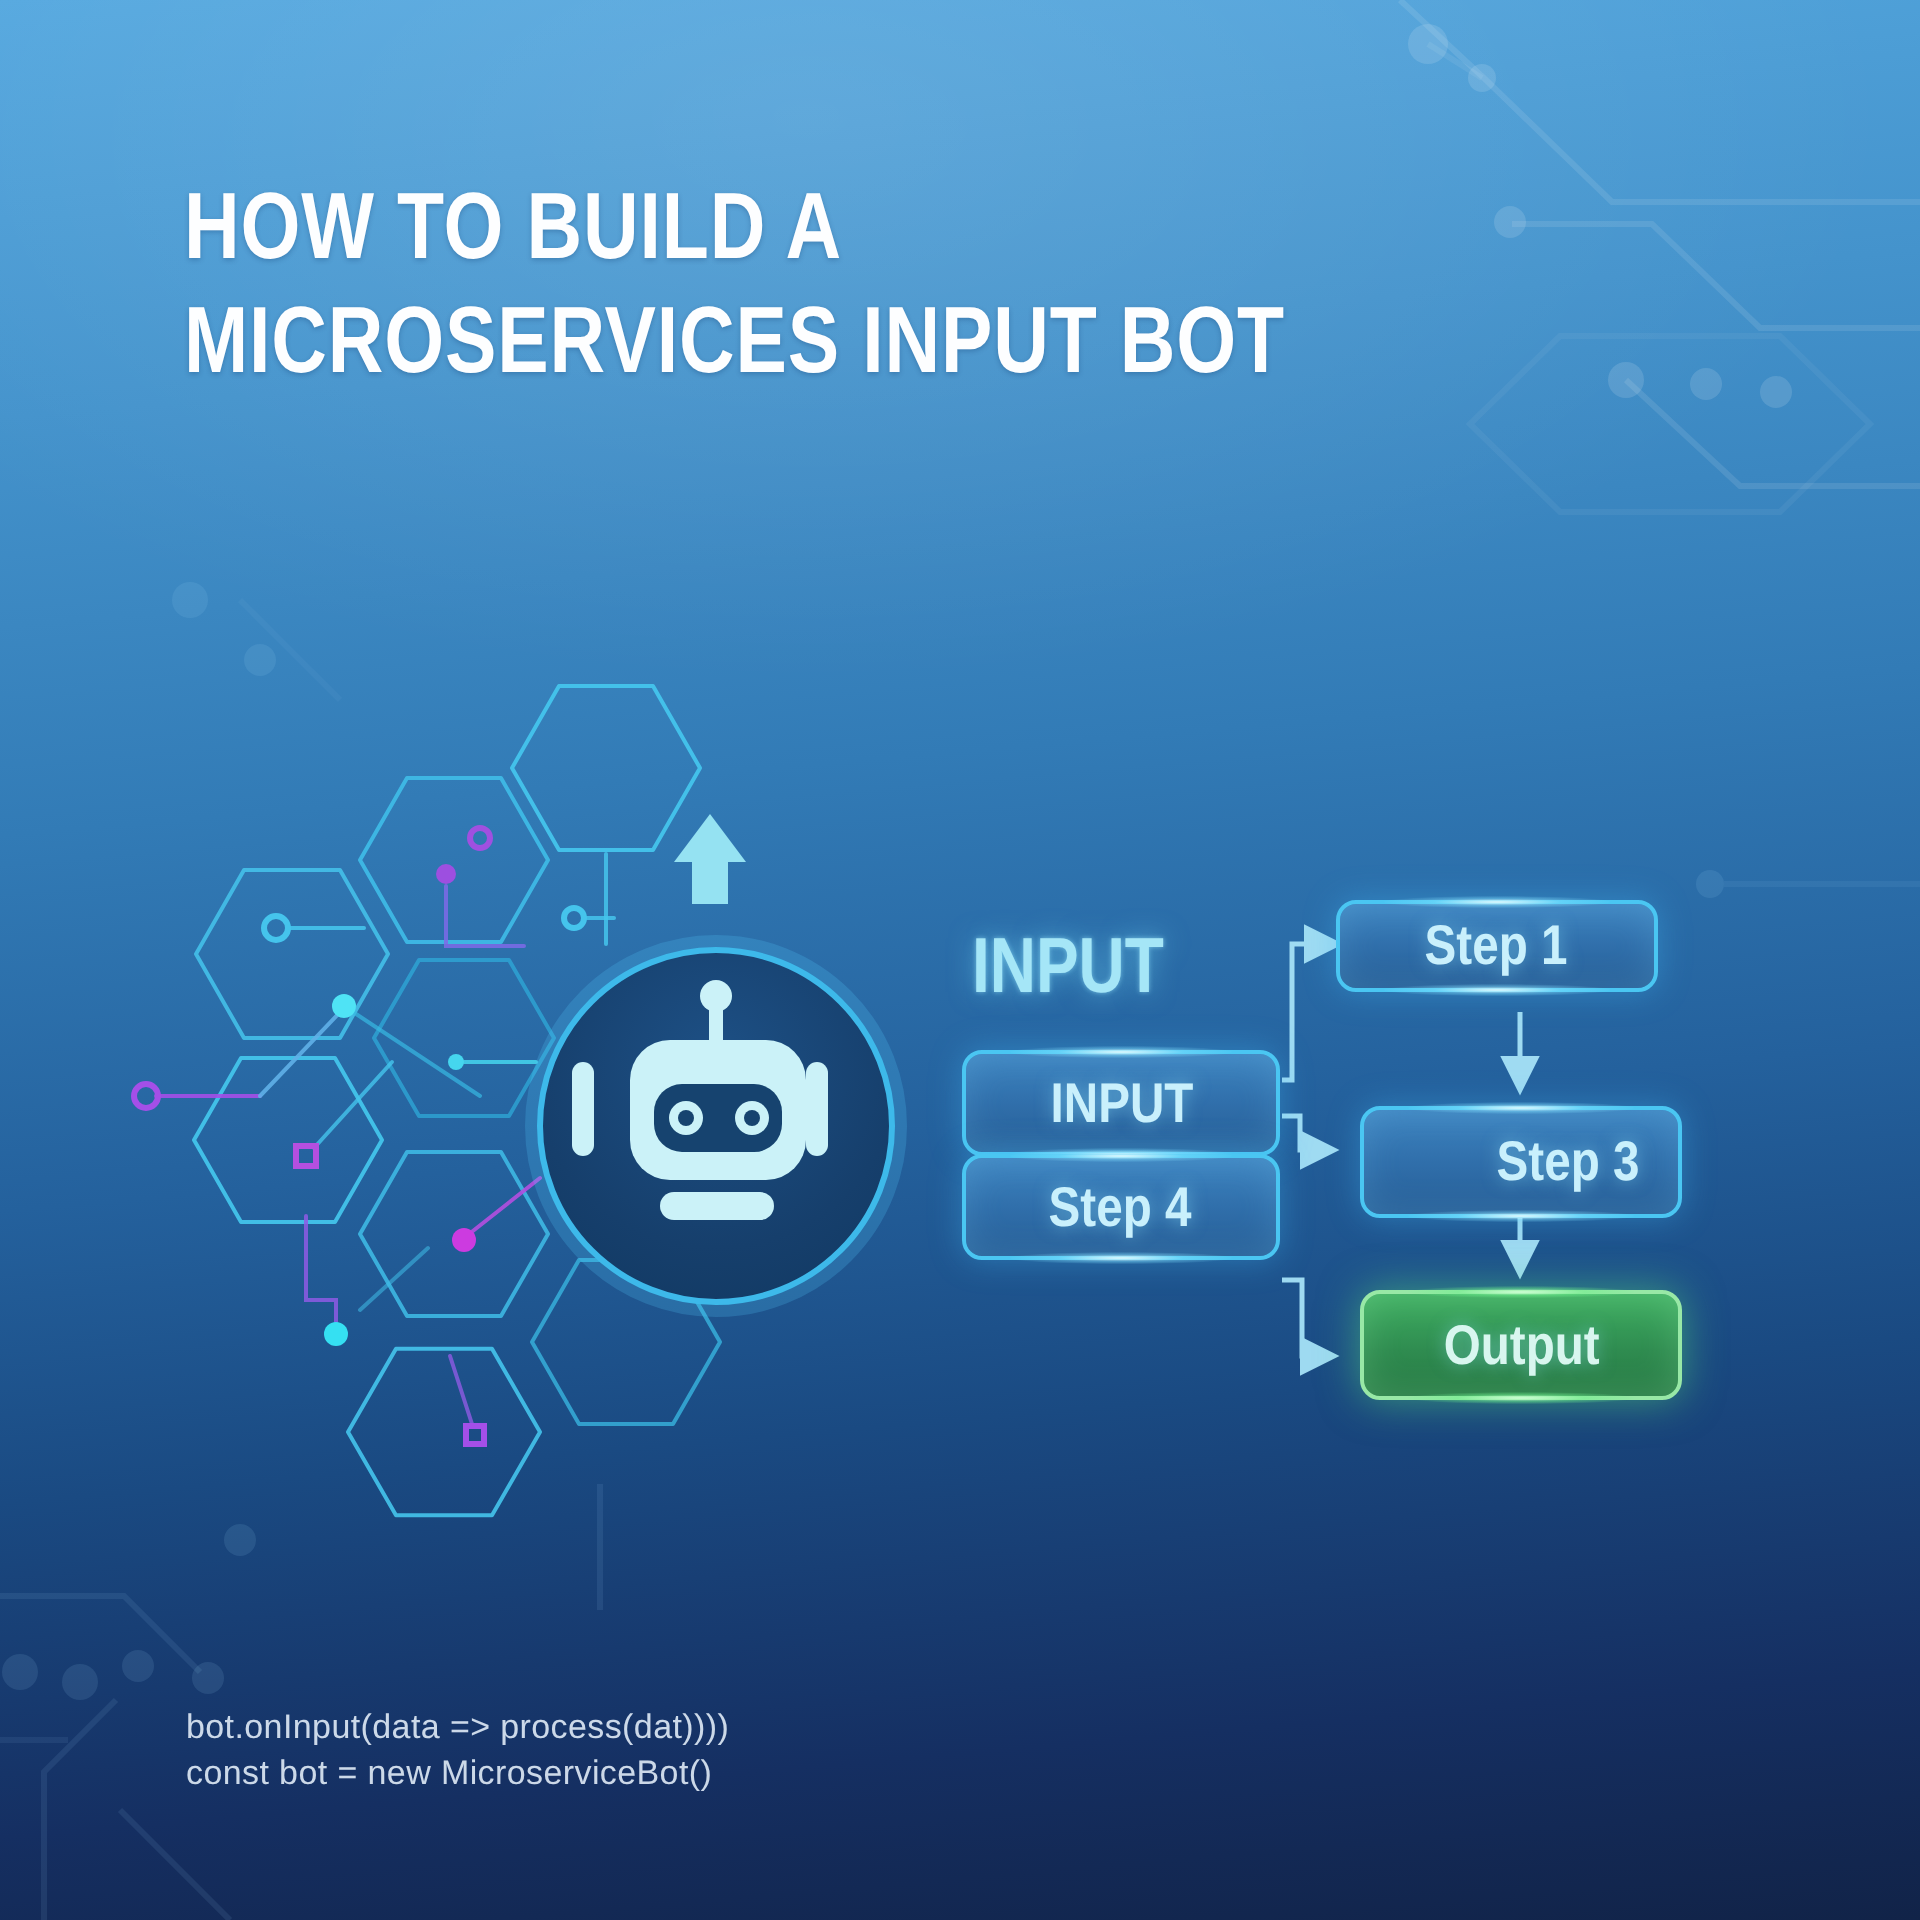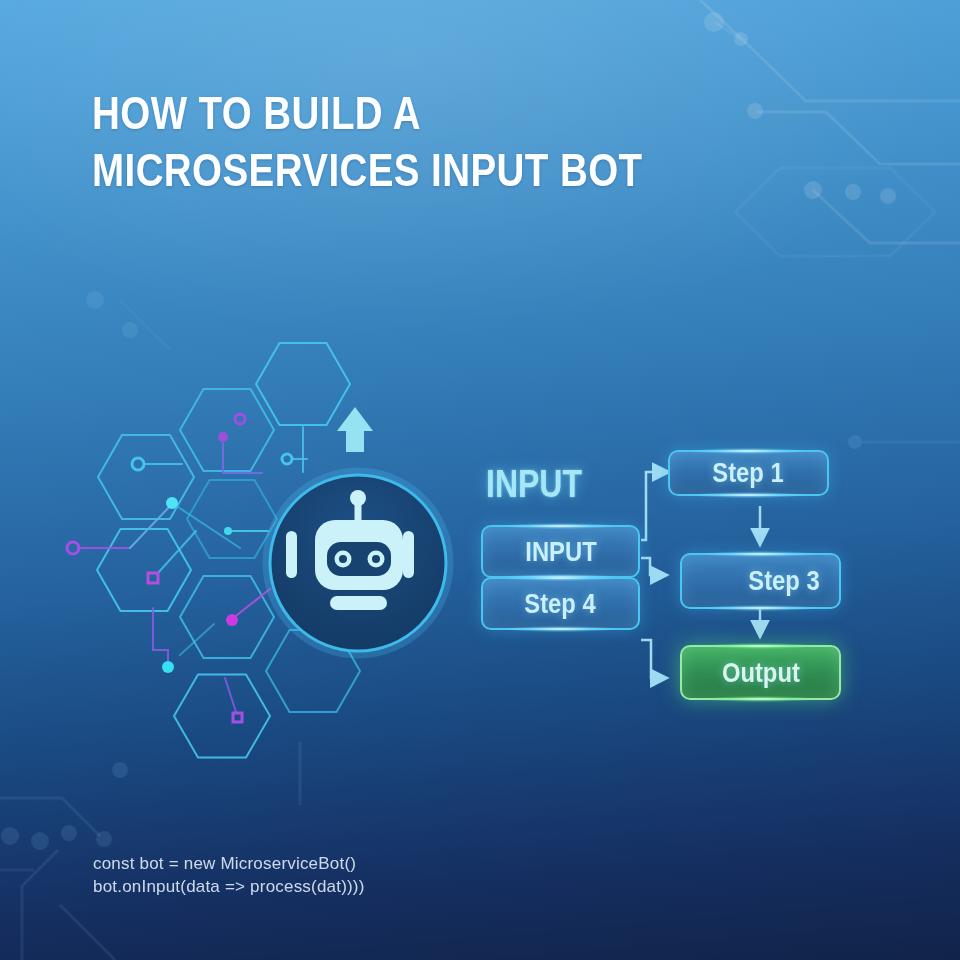--- a/index.html
+++ b/index.html
@@ -217,17 +217,17 @@
     <span class="lbl">Step 3</span>
   </div>
   <div class="fbox" id="box-step4">
     <span class="lbl">Step 4</span>
   </div>
   <div class="fbox green" id="box-output">
     <span class="lbl">Output</span>
   </div>
 
   <div class="code">
+    <div>bot.onInput(data =&gt; process(dat))))</div>
     <div>const bot = new MicroserviceBot()</div>
-    <div>bot.onInput(data =&gt; process(dat))))</div>
   </div>
 
 </div>
 
 </body></html>

